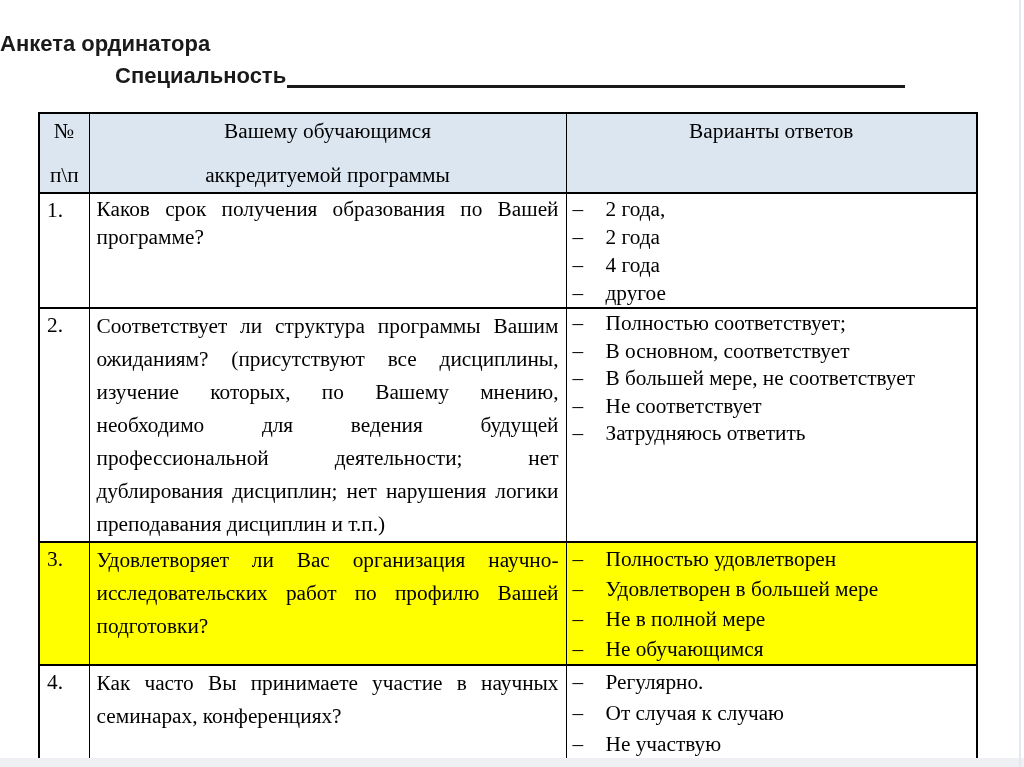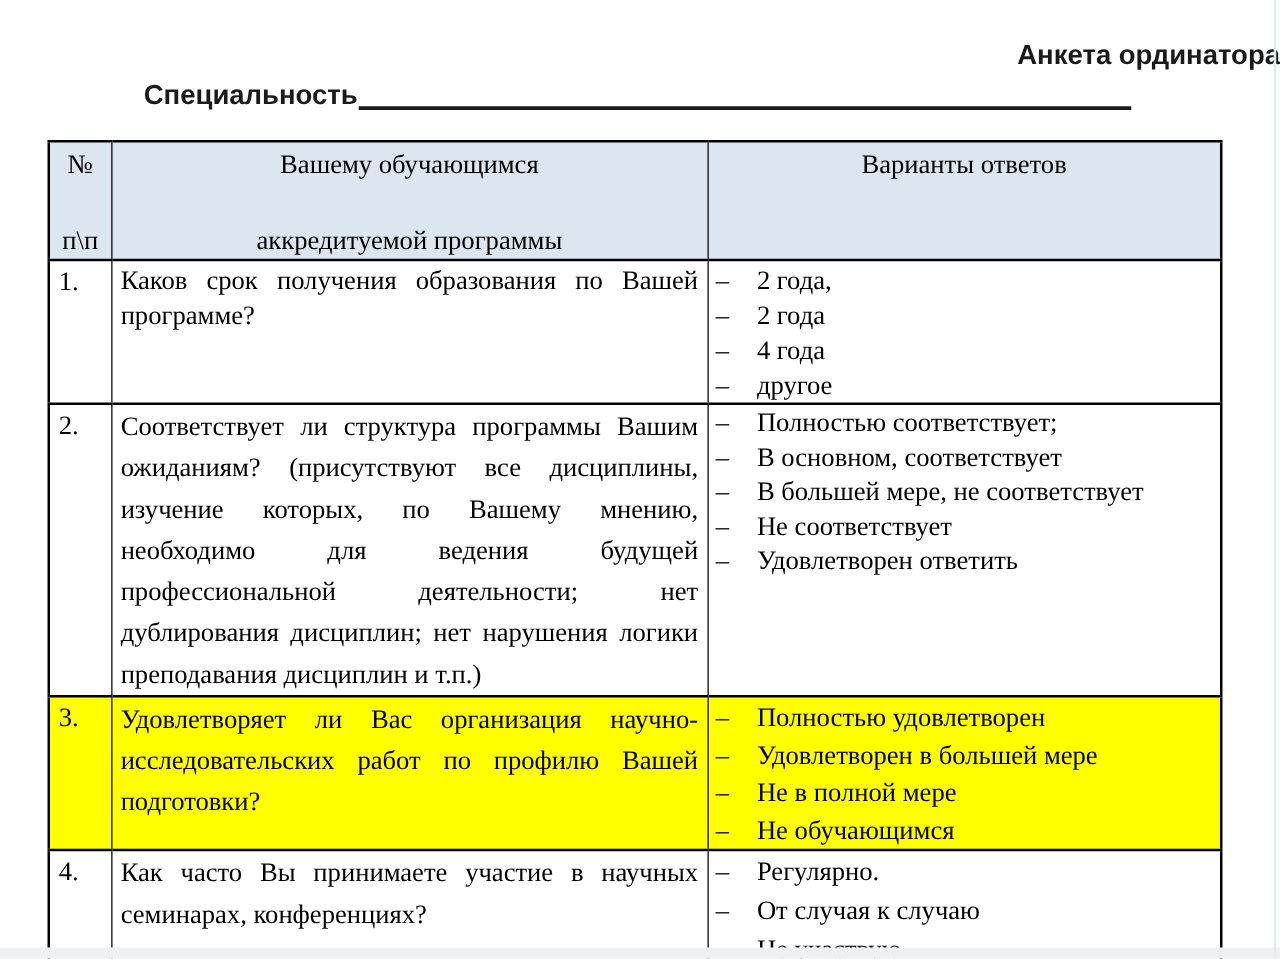--- a/index.html
+++ b/index.html
@@ -14,21 +14,21 @@
     background: #ffffff;
     font-family: "Liberation Serif", serif;
     color: #000;
     position: relative;
     overflow: hidden;
   }
   .slide { position: absolute; inset: 0; background: #ffffff; }
 
   .title {
     position: absolute; top: 31px; left: 0; width: 1024px;
-    text-align: right;
+    text-align: left;
     font-family: "Liberation Sans", sans-serif;
     font-weight: bold; font-size: 22px; line-height: 26px;
     color: #1a1a1a;
   }
   .specialty {
     position: absolute; top: 62px; left: 115px; width: 790px;
     display: flex; align-items: flex-end;
     font-family: "Liberation Sans", sans-serif;
     font-weight: bold; font-size: 22px; line-height: 28px;
     color: #1a1a1a;
@@ -59,21 +59,21 @@
     padding: 2px 6px;
   }
 
   tr.hrow th {
     background: var(--header-bg);
     height: 80px;
     text-align: center;
     line-height: 26px;
     padding-top: 4px;
   }
-  .hgap { margin-top: 35px; }
+  .hgap { margin-top: 18px; }
 
   td.num { padding-left: 7px; line-height: 28px; }
   td.qcell {
     text-align: justify; text-justify: inter-word;
     padding: 1px 7px 0 7px;
   }
   td.acell { padding: 1px 4px 0 6px; }
   .opt { display: flex; }
   .opt .dash { flex: 0 0 33px; }
   .opt .atxt { flex: 1 1 auto; }
@@ -162,21 +162,21 @@
             <div class="opt" style="line-height: 27.5px;">
               <span class="dash">–</span>
               <span class="atxt">В большей мере, не соответствует</span>
             </div>
             <div class="opt" style="line-height: 27.5px;">
               <span class="dash">–</span>
               <span class="atxt">Не соответствует</span>
             </div>
             <div class="opt" style="line-height: 27.5px;">
               <span class="dash">–</span>
-              <span class="atxt">Удовлетворен ответить</span>
+              <span class="atxt">Затрудняюсь ответить</span>
             </div>
           </td>
         </tr>
         <tr class="hl" style="height: 122px;">
           <td class="num">3.</td>
           <td class="qcell" style="line-height: 33px;">Удовлетворяет ли Вас организация научно-исследовательских работ по профилю Вашей подготовки?</td>
           <td class="acell">
             <div class="opt" style="line-height: 30px;">
               <span class="dash">–</span>
               <span class="atxt">Полностью удовлетворен</span>

